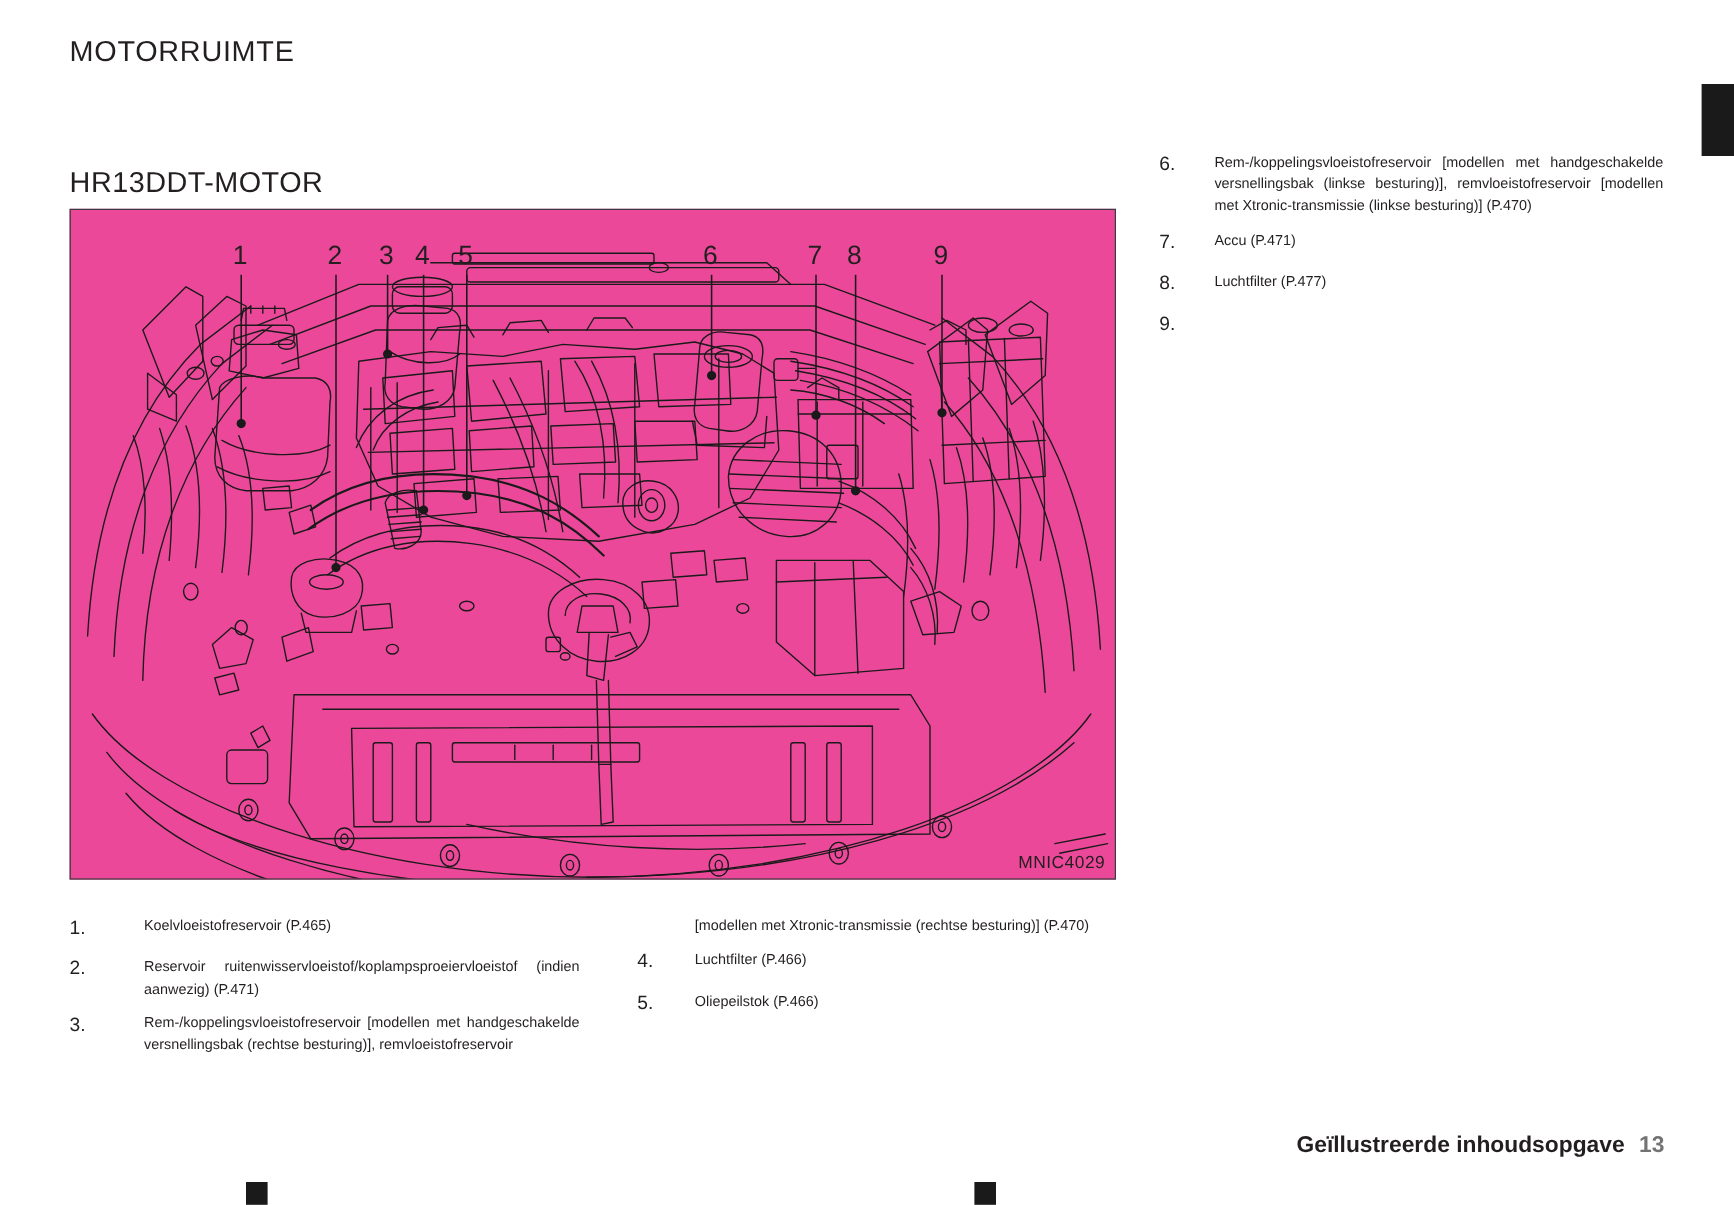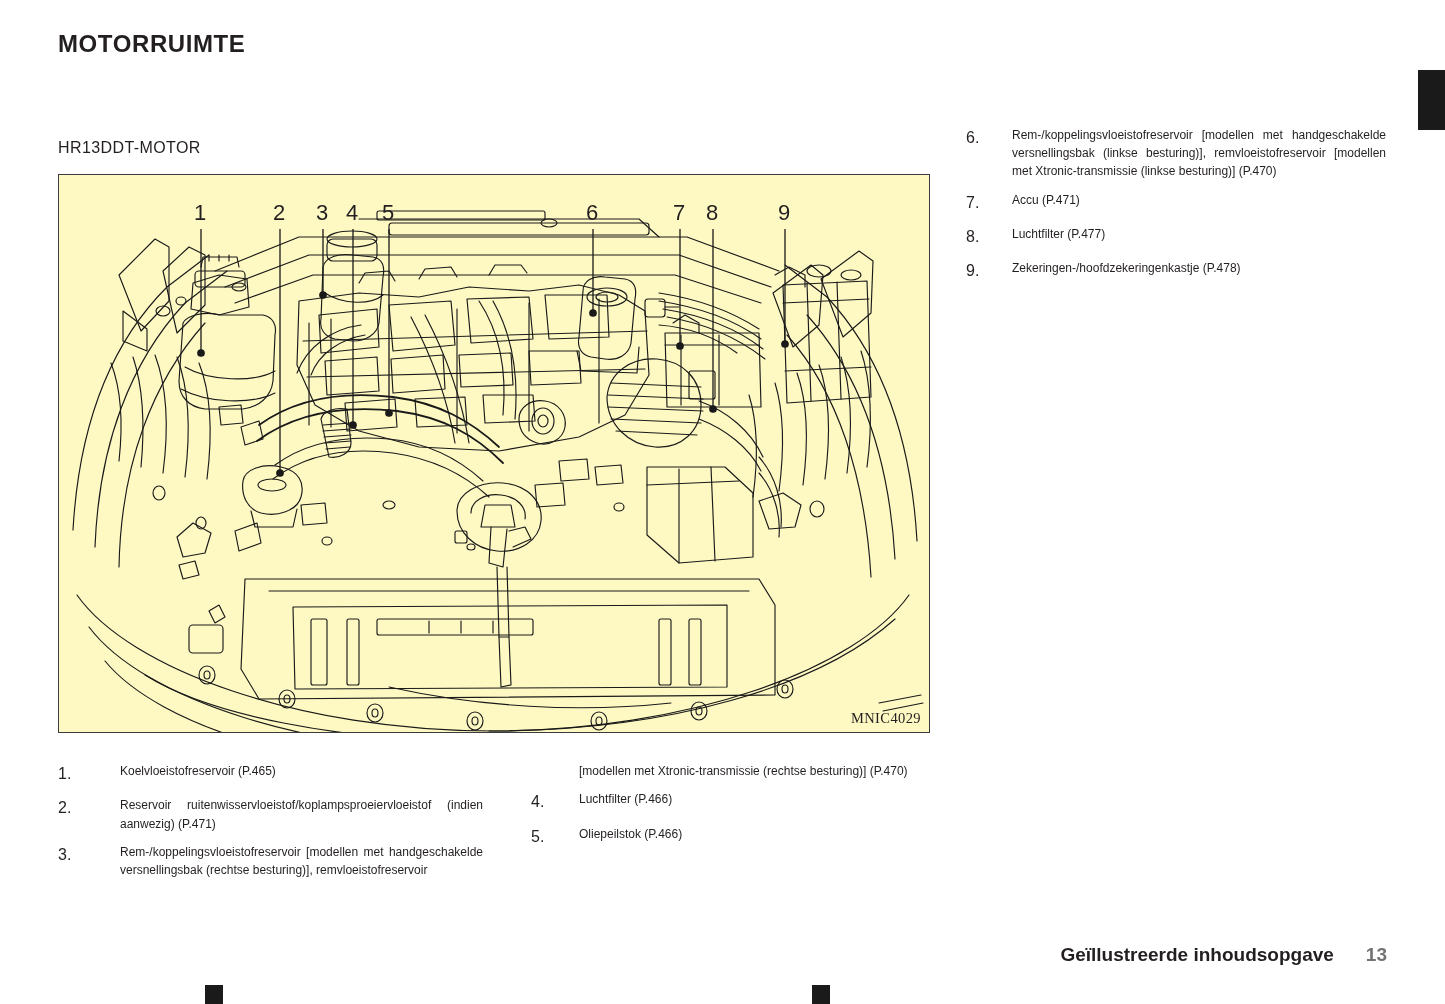--- a/index.html
+++ b/index.html
@@ -15,56 +15,55 @@
     color: #231f20;
     overflow: hidden;
   }
 
   
   .page-title {
     position: absolute;
     left: 58px;
     top: 30px;
     font-size: 24px;
-    font-weight: bold;
+    font-weight: normal;
     letter-spacing: 0.6px;
     color: #231f20;
   }
 
   
   .edge-tab {
     position: absolute;
     left: 1418px;
     top: 70px;
     width: 27px;
     height: 60px;
     background: #1a1a1a;
   }
 
   
   .section-title {
     position: absolute;
     left: 58px;
     top: 139px;
-    font-size: 16px;
+    font-size: 24px;
     letter-spacing: 0.4px;
     color: #231f20;
   }
 
   .figure-box {
     position: absolute;
     left: 58px;
     top: 174px;
     width: 872px;
     height: 559px;
     border: 1.6px solid #3a3a3f;
-    background: #fef9c3;
+    background: #ec4899;
     box-sizing: border-box;
     overflow: hidden;
-    font-family: Liberation Serif, serif;
   }
   .figure-svg {
     position: absolute;
     left: 0;
     top: 0;
     width: 872px;
     height: 559px;
     display: block;
   }
   .figure-id {
@@ -127,21 +126,21 @@
   .br-list .list-text { width: 377px; }
   .br-list .continuation .list-num { visibility: hidden; }
 
   
   .footer {
     position: absolute;
     right: 58px;
     bottom: 38px;
     display: flex;
     align-items: center;
-    gap: 32px;
+    gap: 12px;
   }
   .footer-label {
     font-size: 19px;
     font-weight: bold;
     color: #231f20;
   }
   .footer-page {
     font-size: 19px;
     font-weight: bold;
     color: #737373;
@@ -436,21 +435,20 @@
     <div class="list-row">
       <div class="list-num">7.</div>
       <div class="list-text">Accu (P.471)</div>
     </div>
     <div class="list-row">
       <div class="list-num">8.</div>
       <div class="list-text">Luchtfilter (P.477)</div>
     </div>
     <div class="list-row">
       <div class="list-num">9.</div>
-      <div class="list-text">Zekeringen-/hoofdzekeringenkastje (P.478)</div>
     </div>
   </div>
 
 <div class="list-block bl-list" id="bl-list">
     <div class="list-row">
       <div class="list-num">1.</div>
       <div class="list-text">Koelvloeistofreservoir (P.465)</div>
     </div>
     <div class="list-row">
       <div class="list-num">2.</div>

